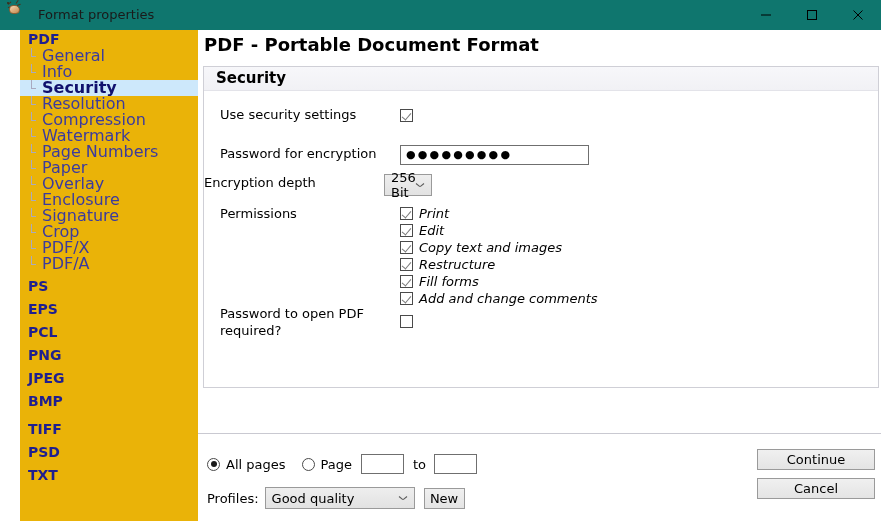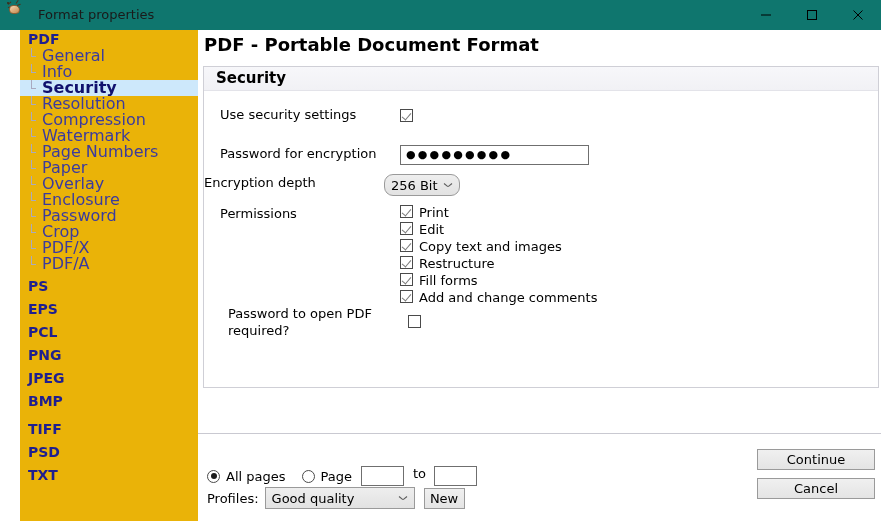--- a/index.html
+++ b/index.html
@@ -229,23 +229,24 @@
     position: absolute;
     left: 3px; top: 1px;
     width: 4px; height: 8px;
     border: solid #7a7a7a;
     border-width: 0 1.6px 1.6px 0;
     transform: rotate(40deg);
   }
 
   .perm-item {
     display: flex;
-    align-items: flex-start;
+    align-items: center;
     height: 16px;
     margin-bottom: 1px;
+    font-style: italic;
   }
   .perm-item .lbl {
     margin-left: 6px;
     font-size: 13px;
     color: #000;
     white-space: nowrap;
     font-family: "DejaVu Sans", sans-serif;
   }
 
   
@@ -320,22 +321,23 @@
   .radio.on::after {
     content: "";
     position: absolute;
     left: 2.5px; top: 2.5px;
     width: 6px; height: 6px;
     border-radius: 50%;
     background: #1a1a1a;
   }
   .radio-row {
     position: absolute;
-    left: 9px; top: 32px;
-    display: flex;
+    left: 9px; top: 20px;
+    display: flex;
+    align-items: center;
   }
   .radio-opt {
     display: flex;
     align-items: center;
   }
   .radio-opt .lbl {
     margin-left: 6px;
     font-size: 13px;
     color: #000;
     white-space: nowrap;
@@ -467,21 +469,21 @@
     <div class="nav-child">
       <span class="elbow"></span>
       <span>Overlay</span>
     </div>
     <div class="nav-child">
       <span class="elbow"></span>
       <span>Enclosure</span>
     </div>
     <div class="nav-child">
       <span class="elbow"></span>
-      <span>Password</span>
+      <span>Signature</span>
     </div>
     <div class="nav-child">
       <span class="elbow"></span>
       <span>Crop</span>
     </div>
     <div class="nav-child">
       <span class="elbow"></span>
       <span>PDF/X</span>
     </div>
     <div class="nav-child">
@@ -523,21 +525,21 @@
         <div class="cbox checked" style="margin-top:2px;"></div>
       </div>
 
       <div class="form-row" style="left:16px; top:78px;">
         <div class="field-label" style="width:180px;">Password for encryption</div>
         <div class="txtinput" id="password-field" placeholder="">●●●●●●●●●</div>
       </div>
 
       <div class="form-row" style="left:0; top:107px;">
         <div class="field-label" style="width:180px;">Encryption depth</div>
-        <div class="combo" style="width:76px; height:22px;border-radius:9px;">
+        <div class="combo" style="width:48px; height:22px;">
           <span>256 Bit</span>
           <span class="chev"></span>
         </div>
       </div>
 
       <div class="form-row" style="left:16px; top:138px;">
         <div class="field-label" style="width:180px;">Permissions</div>
         <div>
           <div class="perm-item">
             <span class="cbox checked"></span>
@@ -559,21 +561,21 @@
             <span class="cbox checked"></span>
             <span class="lbl">Fill forms</span>
           </div>
           <div class="perm-item">
             <span class="cbox checked"></span>
             <span class="lbl">Add and change comments</span>
           </div>
         </div>
       </div>
 
-      <div class="form-row" style="left:16px; top:238px;margin-left:8px;">
+      <div class="form-row" style="left:16px; top:238px;">
         <div class="field-label" style="width:180px;">Password to open PDF
 required?</div>
         <div class="cbox" style="margin-top:10px;"></div>
       </div>
     </div>
 
     <div id="bottombar">
 
       <div class="radio-row">
         <div class="radio-opt">

